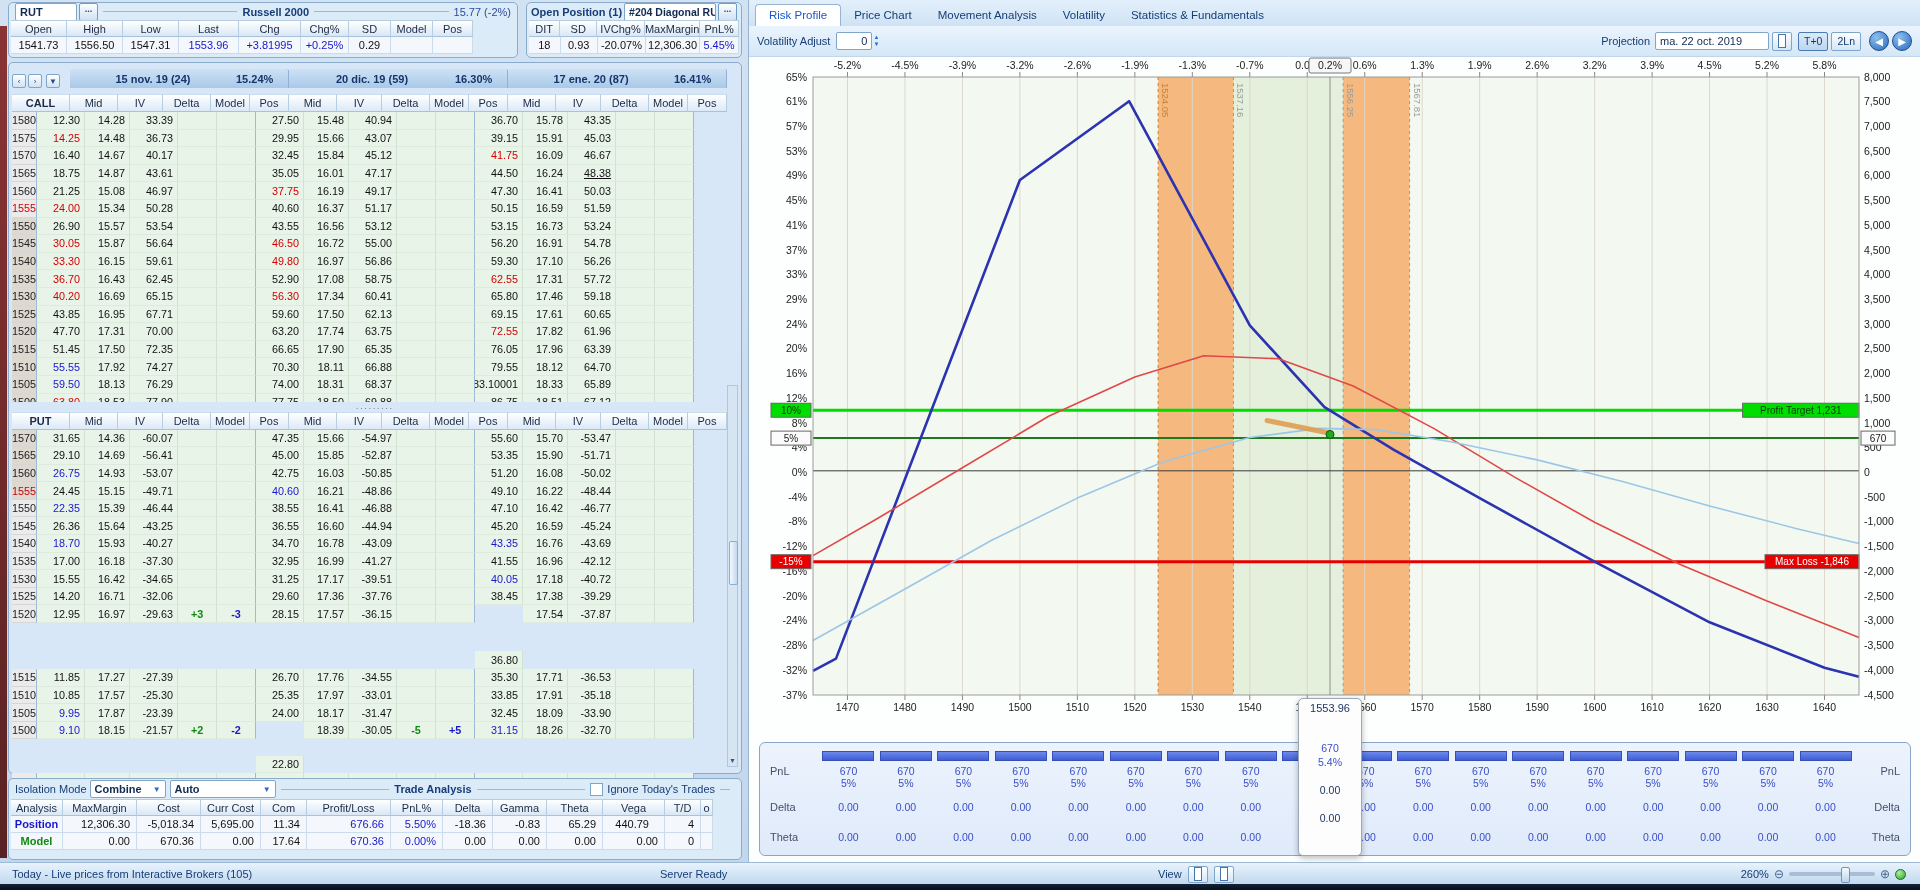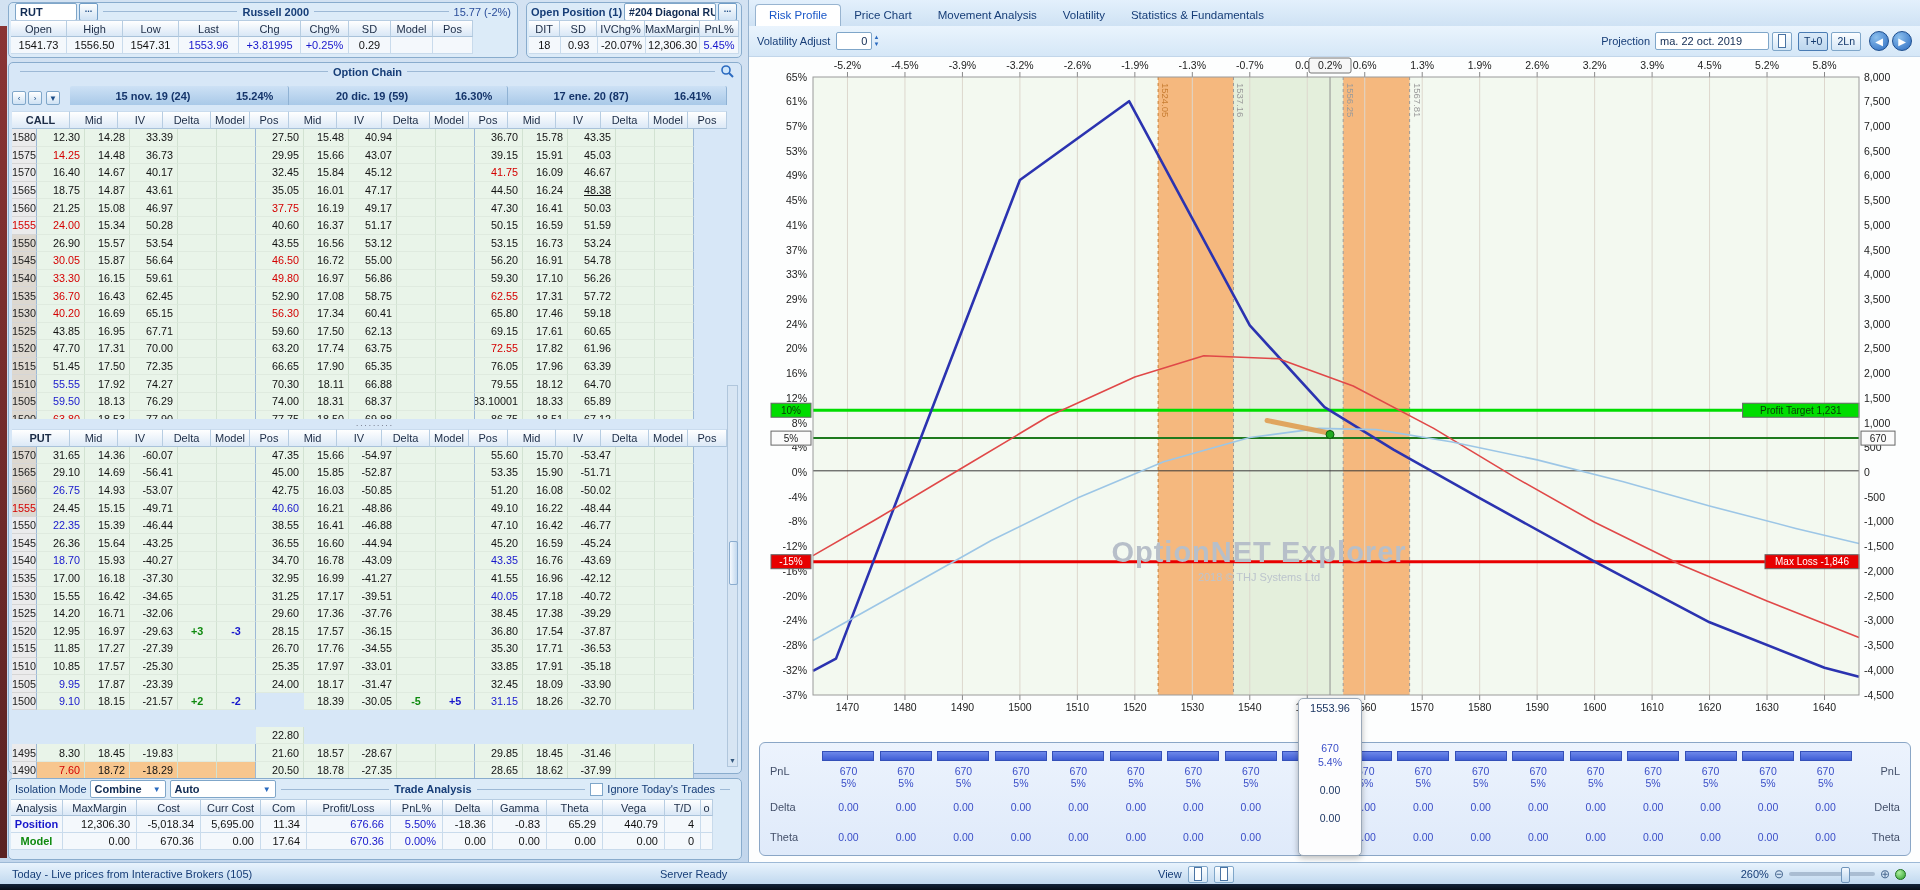--- a/index.html
+++ b/index.html
@@ -101,31 +101,20 @@
     <div class="flexrow" id="pos-vals" style="padding:0 2px;">
         <div class="valcell " style="width: 34px;">18</div>
         <div class="valcell " style="width: 40px;">0.93</div>
         <div class="valcell " style="width: 52px;">-20.07%</div>
         <div class="valcell " style="width: 58px;">12,306.30</div>
         <div class="valcell b" style="width: 42px;">5.45%</div>
       </div>
   </div>
 
   <div class="panel" id="chain-panel" style="left:8px;top:62px;width:734px;height:712px;background:#d7e7f7;">
-    <div class="gtitle">
-      <span class="gline"></span>
-      <span>Option Chain</span>
-      <span class="gline"></span>
-      <span style="width:15px;height:15px;">
-        <svg width="15" height="15" viewBox="0 0 15 15">
-            <circle cx="6" cy="6" r="4" fill="#cfe6fa" stroke="#2a6ac0" stroke-width="1.6"></circle>
-            <line x1="9" y1="9" x2="13" y2="13" stroke="#2a6ac0" stroke-width="2"></line>
-          </svg>
-      </span>
-    </div>
     <div class="flexrow" style="padding:6px 3px 0 3px;align-items:flex-end;">
       <div style="width:58px;display:flex;gap:2px;align-items:center;">
         <span class="sbtn">‹</span>
         <span class="sbtn">›</span>
         <span class="sbtn" style="margin-left:2px;">▼</span>
       </div>
       <div class="flexrow" id="expiry-row">
           <div class="exph" style="width: 219px;">
             <span style="flex: 1 1 0%; text-align: center;">15 nov. 19 (24)</span>
             <span style="width: 52px;">15.24%</span>
@@ -673,21 +662,21 @@
           <div class="ocell" style="width: 48px;">12.95</div>
           <div class="ocell" style="width: 45px;">16.97</div>
           <div class="ocell" style="width: 48px;">-29.63</div>
           <div class="ocell mp bold g" style="width: 39px;">+3</div>
           <div class="ocell mp bold b groupend" style="width: 39px;">-3</div>
           <div class="ocell" style="width: 48px;">28.15</div>
           <div class="ocell" style="width: 45px;">17.57</div>
           <div class="ocell" style="width: 48px;">-36.15</div>
           <div class="ocell mp bold g" style="width: 39px;"></div>
           <div class="ocell mp bold b groupend" style="width: 39px;"></div>
-          <div class="ocell" style="width: 48px;">36.80</div>
+          <div class="ocell" style="width: 48px; margin-top: 46px;">36.80</div>
           <div class="ocell" style="width: 45px;">17.54</div>
           <div class="ocell" style="width: 48px;">-37.87</div>
           <div class="ocell mp bold g" style="width: 39px;"></div>
           <div class="ocell mp bold b groupend" style="width: 39px;"></div>
         </div>
         <div class="flexrow">
           <div class="strikecell">1515</div>
           <div class="ocell" style="width: 48px;">11.85</div>
           <div class="ocell" style="width: 45px;">17.27</div>
           <div class="ocell" style="width: 48px;">-27.39</div>
@@ -841,21 +830,21 @@
           <div class="valcell bold b" style="width: 52px; flex-shrink: 0;">Position</div>
           <div class="valcell " style="width: 74px; flex-shrink: 0; justify-content: flex-end; padding-right: 6px;">12,306.30</div>
           <div class="valcell " style="width: 64px; flex-shrink: 0; justify-content: flex-end; padding-right: 6px;">-5,018.34</div>
           <div class="valcell " style="width: 60px; flex-shrink: 0; justify-content: flex-end; padding-right: 6px;">5,695.00</div>
           <div class="valcell " style="width: 46px; flex-shrink: 0; justify-content: flex-end; padding-right: 6px;">11.34</div>
           <div class="valcell b" style="width: 84px; flex-shrink: 0; justify-content: flex-end; padding-right: 6px;">676.66</div>
           <div class="valcell b" style="width: 52px; flex-shrink: 0; justify-content: flex-end; padding-right: 6px;">5.50%</div>
           <div class="valcell " style="width: 50px; flex-shrink: 0; justify-content: flex-end; padding-right: 6px;">-18.36</div>
           <div class="valcell " style="width: 54px; flex-shrink: 0; justify-content: flex-end; padding-right: 6px;">-0.83</div>
           <div class="valcell " style="width: 56px; flex-shrink: 0; justify-content: flex-end; padding-right: 6px;">65.29</div>
-          <div class="valcell " style="width: 62px; flex-shrink: 0; justify-content: flex-end; padding-right: 6px;">440.79</div>
+          <div class="valcell " style="width: 62px; flex-shrink: 0; justify-content: flex-end; padding-right: 15px;">440.79</div>
           <div class="valcell " style="width: 36px; flex-shrink: 0; justify-content: flex-end; padding-right: 6px;">4</div>
           <div class="valcell " style="width: 12px; flex-shrink: 0; justify-content: flex-end; padding-right: 6px;"></div>
         </div>
         <div class="flexrow">
           <div class="valcell bold g" style="width: 52px; flex-shrink: 0;">Model</div>
           <div class="valcell " style="width: 74px; flex-shrink: 0; justify-content: flex-end; padding-right: 6px;">0.00</div>
           <div class="valcell " style="width: 64px; flex-shrink: 0; justify-content: flex-end; padding-right: 6px;">670.36</div>
           <div class="valcell " style="width: 60px; flex-shrink: 0; justify-content: flex-end; padding-right: 6px;">0.00</div>
           <div class="valcell " style="width: 46px; flex-shrink: 0; justify-content: flex-end; padding-right: 6px;">17.64</div>
           <div class="valcell b" style="width: 84px; flex-shrink: 0; justify-content: flex-end; padding-right: 6px;">670.36</div>
@@ -1080,24 +1069,20 @@
         <text x="1063" y="508.20588235294116" font-size="10" fill="#ffffff" text-anchor="middle">Max Loss -1,846</text>
         <polyline points="64.0,613.8 87.0,601.6 270.9,123.0 380.1,44.2 500.8,268.4 575.5,350.2 644.5,392.6 730.7,441.1 845.6,504.7 960.6,565.3 1075.5,610.7 1110.0,619.8" fill="none" stroke="#2b33b0" stroke-width="2.6" stroke-linejoin="round"></polyline>
         <polyline points="64.0,498.6 127.2,462.3 213.4,410.8 299.6,359.3 385.8,319.9 454.8,298.7 529.5,301.7 604.2,329.0 684.7,371.4 765.2,419.9 845.6,465.3 931.8,507.7 1018.0,544.1 1110.0,580.4" fill="none" stroke="#e04848" stroke-width="1.6" stroke-linejoin="round"></polyline>
         <polyline points="64.0,583.5 156.0,532.0 242.2,483.5 328.4,441.1 414.6,404.7 500.8,380.5 569.8,371.4 627.2,372.6 701.9,384.7 788.2,402.9 874.4,424.7 960.6,449.0 1046.8,471.4 1110.0,486.5" fill="none" stroke="#9cc6e6" stroke-width="1.6" stroke-linejoin="round"></polyline>
         <line x1="518.032967032967" y1="363.535294117647" x2="581.2527472527472" y2="376.25882352941176" stroke="#e09a4a" stroke-width="5" stroke-linecap="round" opacity="0.85"></line>
         <circle cx="581.0228571428573" cy="377.47058823529414" r="4" fill="#22aa22" stroke="#0a5a0a" stroke-width="1"></circle>
         <rect x="64" y="20" width="1046" height="618" fill="none" stroke="#9a9a9a"></rect>
       </svg>
 
 
-    <div style="position:absolute;left:290px;top:536px;width:440px;text-align:center;">
-      <div class="watermark1">OptionNET Explorer</div>
-      <div class="watermark2">2018 © THJ Systems Ltd</div>
-    </div>
 
     <div id="pnl-grid" style="position:absolute;left:10px;top:742px;width:1150px;height:112px;border:1px solid #8aa6c6;border-radius:6px;background:linear-gradient(#ecf3fd,#dfeafa);overflow:hidden;">
         <div class="rowlabel" style="left: 10px; top: 22px;">PnL</div>
         <div class="rowlabel" style="right: 10px; top: 22px;">PnL</div>
         <div class="rowlabel" style="left: 10px; top: 58px;">Delta</div>
         <div class="rowlabel" style="right: 10px; top: 58px;">Delta</div>
         <div class="rowlabel" style="left: 10px; top: 88px;">Theta</div>
         <div class="rowlabel" style="right: 10px; top: 88px;">Theta</div>
         <div class="gridbar" style="left: 62.4835px; top: 8px; width: 52px;"></div>
         <div class="gridcol" style="left: 60.4835px; top: 22px;">670</div>

